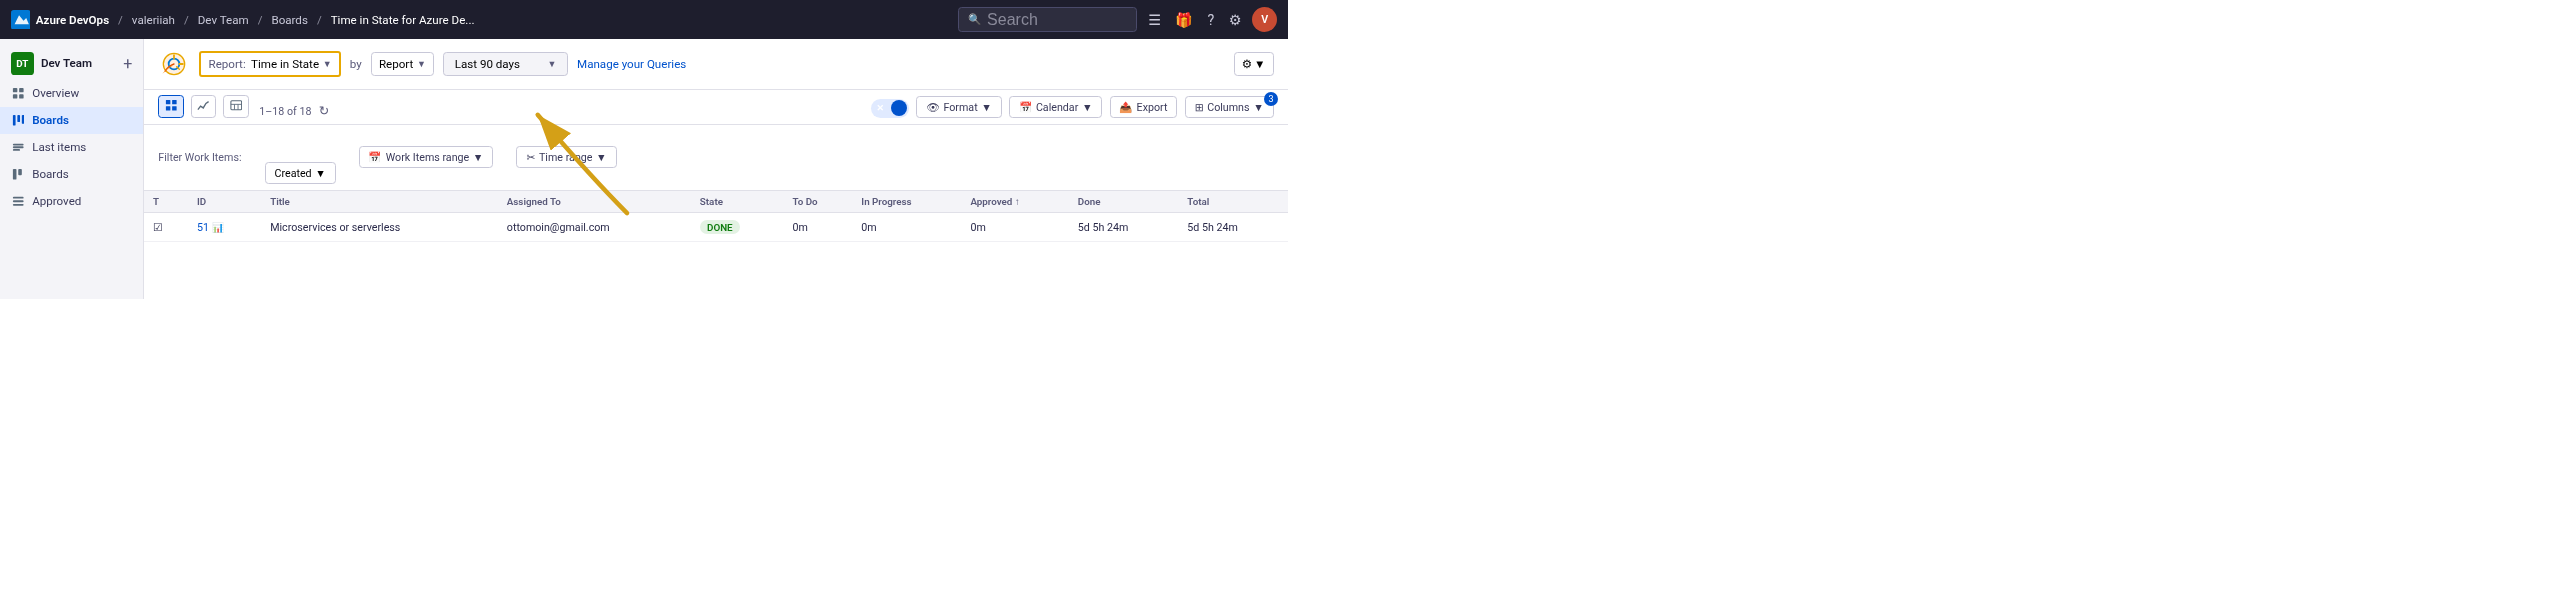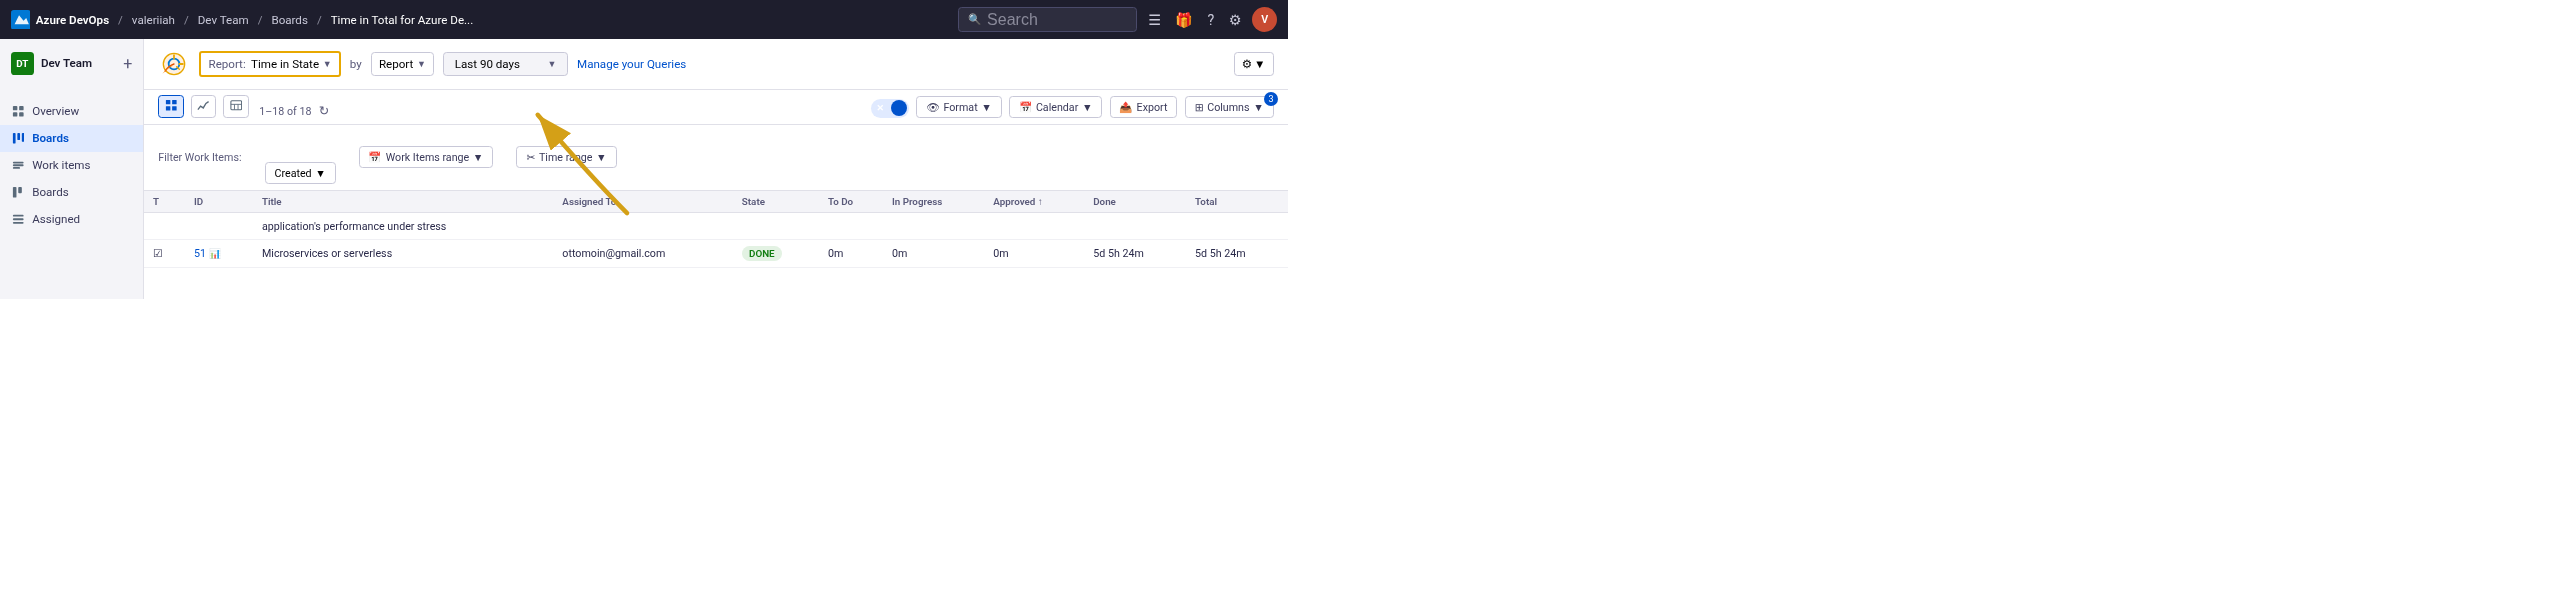--- a/index.html
+++ b/index.html
@@ -124,21 +124,21 @@
       font-weight: 600;
       font-size: 11.6px;
       color: #1a1a2e;
     }
     .sidebar-add {
       color: #5a5a7a;
       font-size: 16px;
       margin-left: auto;
     }
     .sidebar-nav {
-      margin-top: 18px;
+      margin-top: 0;
     }
     .sidebar-item {
       display: flex;
       align-items: center;
       gap: 7.2px;
       padding: 6.3px 10.7px;
       cursor: pointer;
       color: #3a3a5a;
       font-size: 11.6px;
     }
@@ -440,21 +440,21 @@
       </svg>
       <span class="top-nav-brand">Azure DevOps</span>
     </div>
     <span class="top-nav-sep">/</span>
     <span class="top-nav-crumb">valeriiah</span>
     <span class="top-nav-sep">/</span>
     <span class="top-nav-crumb">Dev Team</span>
     <span class="top-nav-sep">/</span>
     <span class="top-nav-crumb">Boards</span>
     <span class="top-nav-sep">/</span>
-    <span class="top-nav-crumb active">Time in Total for Azure De...</span>
+    <span class="top-nav-crumb active">Time in State for Azure De...</span>
     <div class="top-nav-spacer"></div>
     <div class="search-box">
       <span style="color:#8a8a9a;font-size:10.7px;">🔍</span>
       <input type="text" placeholder="Search" style="">
     </div>
     <span class="nav-icon">☰</span>
     <span class="nav-icon">🎁</span>
     <span class="nav-icon">?</span>
     <span class="nav-icon">⚙</span>
     <div class="avatar">V</div>
@@ -491,40 +491,40 @@
           <span>Boards</span>
         </div>
         <div class="sidebar-item">
           <span class="sidebar-icon">
             <svg width="12.5" height="12.5" viewBox="0 0 14 14" fill="none">
                 <rect x="1" y="3" width="12" height="2" rx="1" fill="#5a6a7a"></rect>
                 <rect x="1" y="6" width="12" height="2" rx="1" fill="#5a6a7a"></rect>
                 <rect x="1" y="9" width="8" height="2" rx="1" fill="#5a6a7a"></rect>
               </svg>
           </span>
-          <span>Work items</span>
+          <span>Last items</span>
         </div>
         <div class="sidebar-item">
           <span class="sidebar-icon">
             <svg width="12.5" height="12.5" viewBox="0 0 14 14" fill="none">
                 <rect x="1" y="1" width="4" height="12" rx="1" fill="#5a6a7a"></rect>
                 <rect x="7" y="1" width="4" height="7" rx="1" fill="#5a6a7a"></rect>
               </svg>
           </span>
           <span>Boards</span>
         </div>
         <div class="sidebar-item">
           <span class="sidebar-icon">
             <svg width="12.5" height="12.5" viewBox="0 0 14 14" fill="none">
                 <rect x="1" y="2" width="12" height="2" rx="1" fill="#5a6a7a"></rect>
                 <rect x="1" y="6" width="12" height="2" rx="1" fill="#5a6a7a"></rect>
                 <rect x="1" y="10" width="12" height="2" rx="1" fill="#5a6a7a"></rect>
               </svg>
           </span>
-          <span>Assigned</span>
+          <span>Approved</span>
         </div>
       </nav>
     </aside>
 
     <main class="content" style="position:relative;">
 
       <div class="report-toolbar">
 
         <svg class="report-logo" viewBox="0 0 36 36">
           <circle cx="18" cy="18" r="12" fill="#fff0e0" stroke="#e8a800" stroke-width="1.5"></circle>
@@ -652,32 +652,20 @@
               <th>Assigned To</th>
               <th>State</th>
               <th>To Do</th>
               <th>In Progress</th>
               <th class="sortable">Approved ↑</th>
               <th>Done</th>
               <th>Total</th>
             </tr>
           </thead>
           <tbody id="table-body">
-          <tr>
-                <td></td>
-                <td></td>
-                <td>application's performance under stress</td>
-                <td></td>
-                <td></td>
-                <td></td>
-                <td></td>
-                <td></td>
-                <td></td>
-                <td></td>
-              </tr>
               <tr>
                 <td>☑</td>
                 <td><span style="color: rgb(0, 82, 204); cursor: pointer;">51</span><span style="margin-left: 3.6px; font-size: 9.8px;">📊</span></td>
                 <td>Microservices or serverless</td>
                 <td>ottomoin@gmail.com</td>
                 <td><span class="state-badge state-done">DONE</span></td>
                 <td>0m</td>
                 <td>0m</td>
                 <td>0m</td>
                 <td>5d 5h 24m</td>

